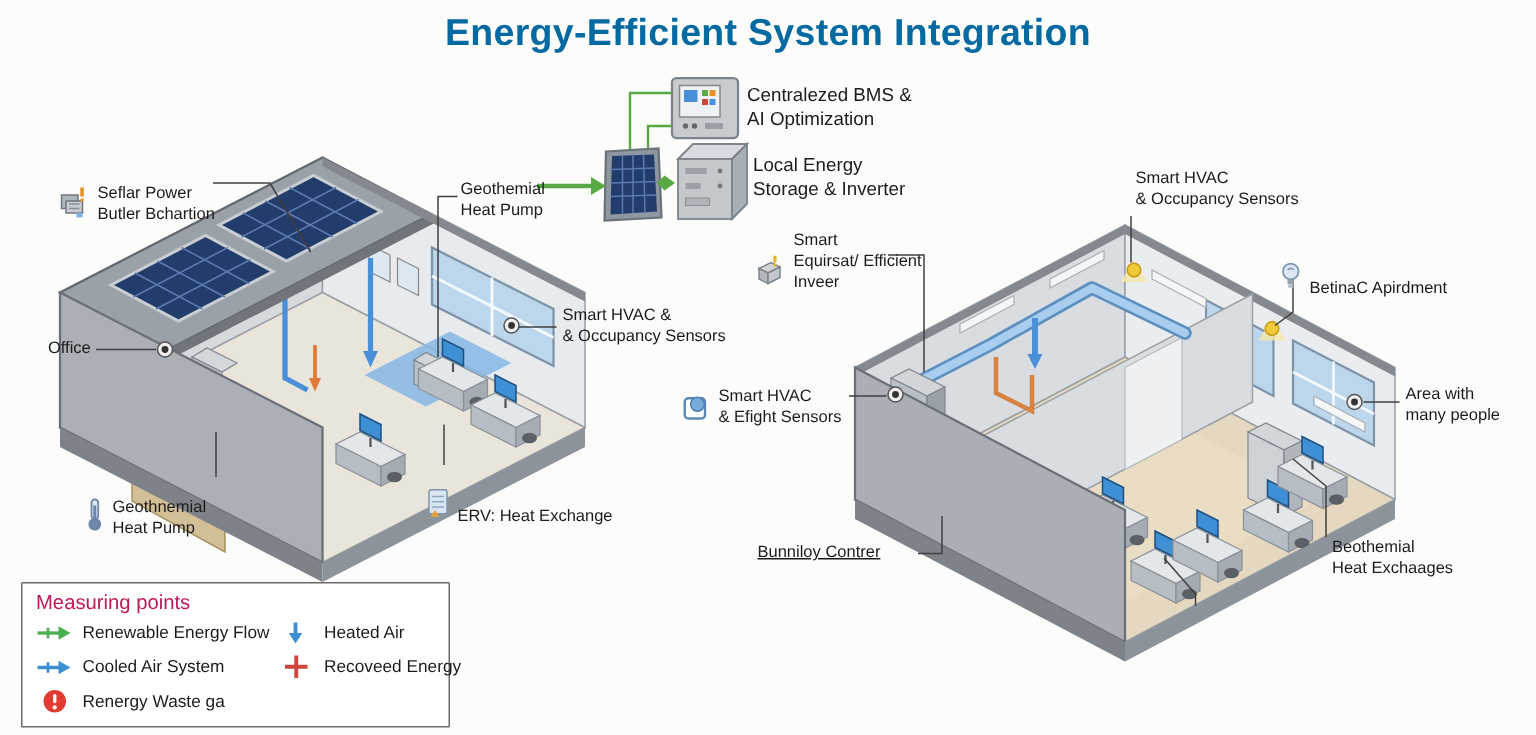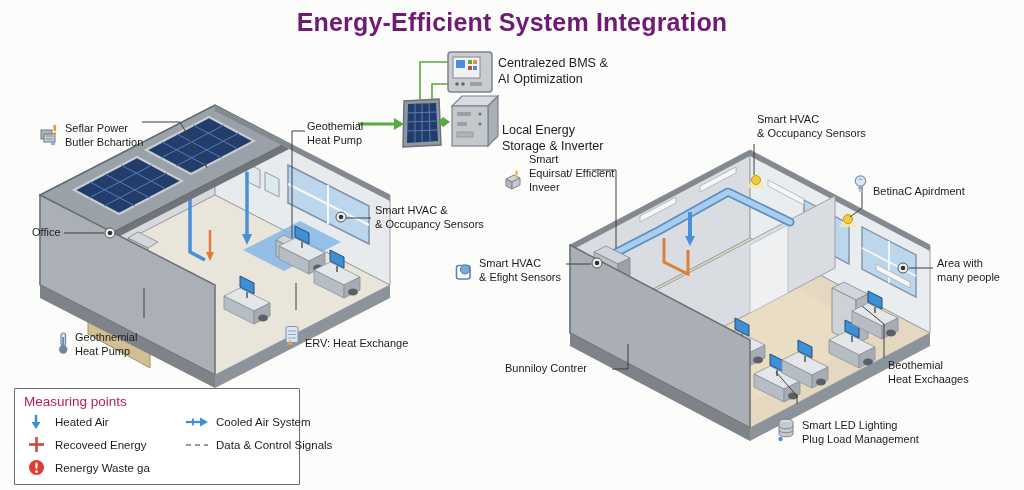--- a/index.html
+++ b/index.html
@@ -1,19 +1,19 @@
 <!DOCTYPE html>
 <html><head>
 <meta charset="utf-8">
 <style>
   html,body{margin:0;padding:0;background:#e9e9e9;}
   .stage{position:relative;width:1024px;height:490px;background:#fcfcfb;overflow:hidden;
          font-family:"Liberation Sans",sans-serif;color:#1c1c1c;}
   .title{position:absolute;left:0;top:8px;width:100%;text-align:center;
-         font-size:25px;font-weight:bold;color:#701a75;letter-spacing:.2px;}
+         font-size:25px;font-weight:bold;color:#0369a1;letter-spacing:.2px;}
   .bg{position:absolute;left:0;top:0;}
   .callout{position:absolute;font-size:11px;line-height:1.25;white-space:pre-line;color:#1c1c1c;}
   .callout.big{font-size:12.5px;}
   .row{display:flex;gap:5px;align-items:flex-end;}
   .icon{display:inline-block;flex:0 0 auto;}
   .legend{position:absolute;left:14px;top:388px;width:266px;border:1.6px solid #6b6b6b;
           background:#ffffff;padding:5px 9px 8px 9px;border-radius:1px;}
   .legend-title{font-size:13.5px;color:#be185d;margin:0 0 5px 0;}
   .legend-grid{display:grid;grid-template-columns:157px auto;row-gap:6px;column-gap:4px;}
   .legend-item{display:flex;align-items:center;gap:7px;font-size:11.5px;white-space:nowrap;}
@@ -228,21 +228,21 @@
       <polyline points="612,369 628,369 628,344"></polyline>
       <polyline points="884,358 884,324 862,306"></polyline>
       <polyline points="797,404 797,396 776,372"></polyline>
     </g>
   </svg>
 
   <div class="title">Energy-Efficient System Integration</div>
 
   <div class="callout big" style="left:498px;top:56px;">Centralezed BMS &amp;
 AI Optimization</div>
-  <div class="callout big" style="left:502px;top:103px;margin-top:20px;">Local Energy
+  <div class="callout big" style="left:502px;top:103px;">Local Energy
 Storage &amp; Inverter</div>
 
   <div class="callout row" style="left:40px;top:110px;">
     <span class="icon">
       <svg width="20" height="22">
           <rect x="1" y="6" width="11" height="9" fill="#aeb5bc" stroke="#71777e"></rect>
       <rect x="4" y="10" width="11" height="8" fill="#c8cdd2" stroke="#71777e"></rect>
       <line x1="6" y1="12" x2="13" y2="12" stroke="#8a9097"></line>
           <line x1="6" y1="15" x2="13" y2="15" stroke="#8a9097"></line>
       <rect x="13.5" y="1" width="2.4" height="6" fill="#e8922a"></rect>
@@ -318,41 +318,39 @@
           <rect x="1.5" y="3.5" width="13.5" height="13.5" rx="2.5" fill="#fff" stroke="#5b87b5" stroke-width="1.6"></rect>
       <circle cx="10" cy="7.5" r="4.6" fill="#79add9" stroke="#4a7eb5"></circle>
         </svg></span>
     <span>Smart HVAC
 &amp; Efight Sensors</span>
   </div>
 
   <div class="callout" style="left:937px;top:257px;">Area with
 many people</div>
 
-  <div class="callout" style="left:505px;top:362px;">Bunniloy Contrer</div>
+  <div class="callout" style="left:505px;top:362px;text-decoration:underline;">Bunniloy Contrer</div>
 
   <div class="callout" style="left:888px;top:359px;">Beothemial
 Heat Exchaages</div>
 
-  <div class="callout row" style="left:777px;top:403px;">
-    <span class="icon">
-      <svg width="20" height="26">
-          <ellipse cx="9" cy="5" rx="7" ry="2.8" fill="#d7dbdf" stroke="#81878e"></ellipse>
-      <path d="M2,5 v12 a7,2.8 0 0 0 14,0 v-12" fill="#c5cacf" stroke="#81878e"></path>
-      <path d="M2,9 a7,2.8 0 0 0 14,0" fill="none" stroke="#81878e"></path>
-      <path d="M2,13 a7,2.8 0 0 0 14,0" fill="none" stroke="#81878e"></path>
-      <circle cx="3.5" cy="22" r="2.2" fill="#4a90d9"></circle>
-        </svg></span>
-    <span>Smart LED Lighting
-Plug Load Management</span>
-  </div>
 
   <div class="legend">
     <div class="legend-title">Measuring points</div>
     <div class="legend-grid">
+      <div class="legend-item">
+        <span class="sym">
+          <svg width="24" height="12">
+              <line x1="1" y1="6" x2="16" y2="6" stroke="#4CAF50" stroke-width="2.2"></line>
+          <line x1="8" y1="2.5" x2="8" y2="9.5" stroke="#4CAF50" stroke-width="1.8"></line>
+          <polygon points="15,1.5 23,6 15,10.5" fill="#4CAF50"></polygon>
+            </svg>
+          </span>
+        <span>Renewable Energy Flow</span>
+      </div>
       <div class="legend-item">
         <span class="sym">
           <svg width="14" height="16">
               <line x1="7" y1="1" x2="7" y2="9" stroke="#3F8FD4" stroke-width="2.6"></line>
           <polygon points="2.5,8 11.5,8 7,15" fill="#3F8FD4"></polygon>
             </svg>
           </span>
         <span>Heated Air</span>
       </div>
       <div class="legend-item">
@@ -369,28 +367,20 @@
         <span class="sym">
           <svg width="17" height="17">
               <line x1="8.5" y1="1" x2="8.5" y2="16" stroke="#D0453C" stroke-width="2.6"></line>
           <line x1="1" y1="8.5" x2="16" y2="8.5" stroke="#D0453C" stroke-width="2.6"></line>
             </svg>
           </span>
         <span>Recoveed Energy</span>
       </div>
       <div class="legend-item">
         <span class="sym">
-          <svg width="24" height="8">
-              <line x1="1" y1="4" x2="23" y2="4" stroke="#9a9a9a" stroke-width="1.8" stroke-dasharray="5,4"></line>
-            </svg>
-          </span>
-        <span>Data &amp; Control Signals</span>
-      </div>
-      <div class="legend-item">
-        <span class="sym">
           <svg width="17" height="17">
               <circle cx="8.5" cy="8.5" r="7.5" fill="#E03C31"></circle>
           <rect x="7.4" y="3.6" width="2.2" height="6.2" rx="1.1" fill="#fff"></rect>
           <circle cx="8.5" cy="12.6" r="1.4" fill="#fff"></circle>
             </svg>
           </span>
         <span>Renergy Waste ga</span>
       </div>
     </div>
   </div>

